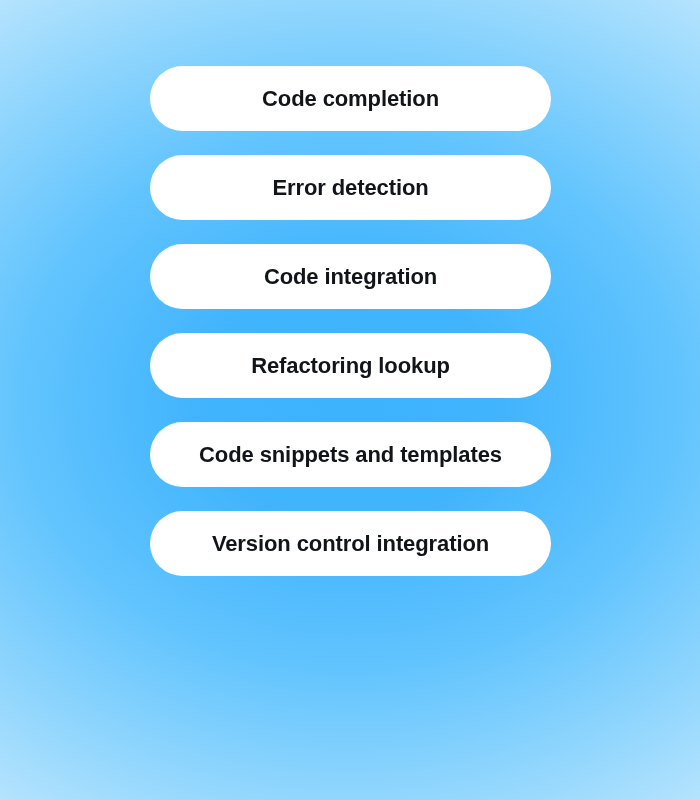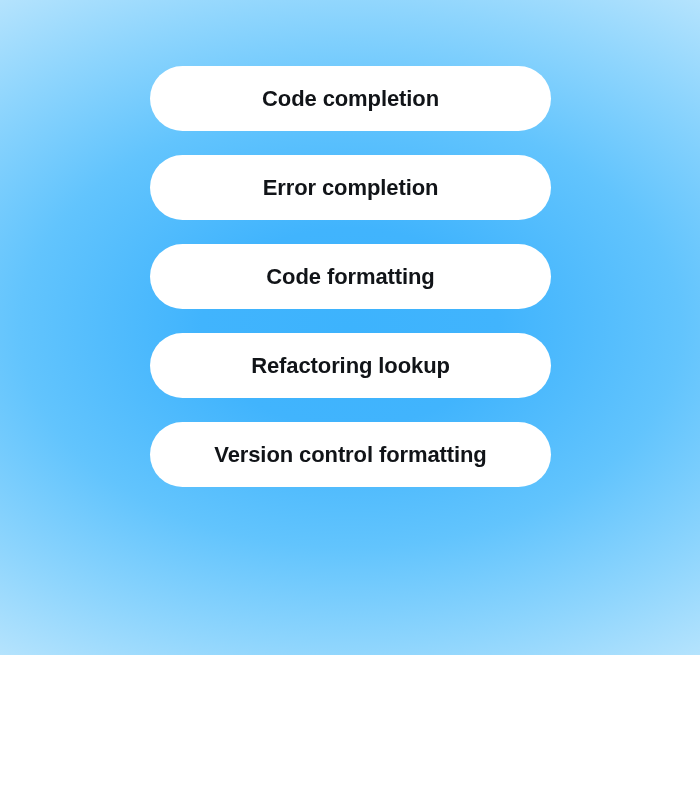--- a/index.html
+++ b/index.html
@@ -11,21 +11,21 @@
   body {
     width: 700px;
     height: 800px;
     overflow: hidden;
     font-family: "Liberation Sans", sans-serif;
   }
 
   #canvas {
     position: relative;
     width: 700px;
-    height: 655px;
+    height: 800px;
     box-sizing: border-box;
     
     background-color: #3db3fd;
     background-image:
       radial-gradient(
         118% 84% at 50% 50%,
         #3db3fd 0%,
         #41b4fd 18%,
         #62c4fd 40%,
         #8ed5fd 58%,
@@ -74,33 +74,36 @@
 
 <div id="canvas">
 
   <div id="pill-stack">
 
     <div class="pill">
       <span class="pill-label">Code completion</span>
     </div>
 
     <div class="pill">
-      <span class="pill-label">Error completion</span>
+      <span class="pill-label">Error detection</span>
     </div>
 
 
     <div class="pill">
-      <span class="pill-label">Code formatting</span>
+      <span class="pill-label">Code integration</span>
     </div>
 
     <div class="pill">
       <span class="pill-label">Refactoring lookup</span>
     </div>
 
+    <div class="pill">
+      <span class="pill-label">Code snippets and templates</span>
+    </div>
 
 
     <div class="pill">
-      <span class="pill-label">Version control formatting</span>
+      <span class="pill-label">Version control integration</span>
     </div>
 
   </div>
 
 </div>
 
 </body></html>

